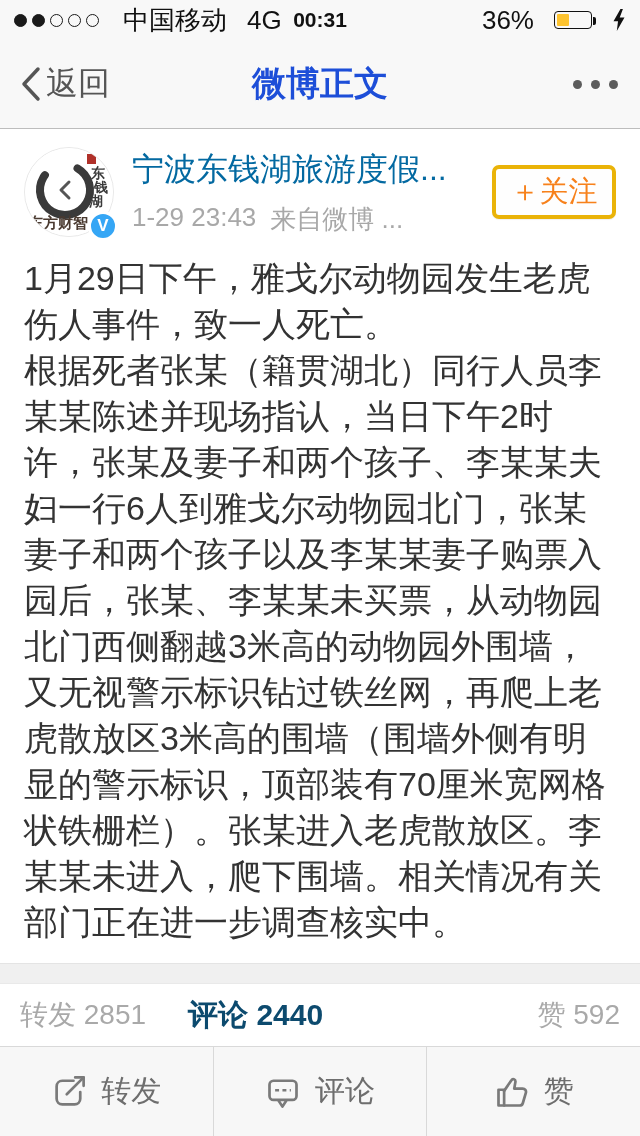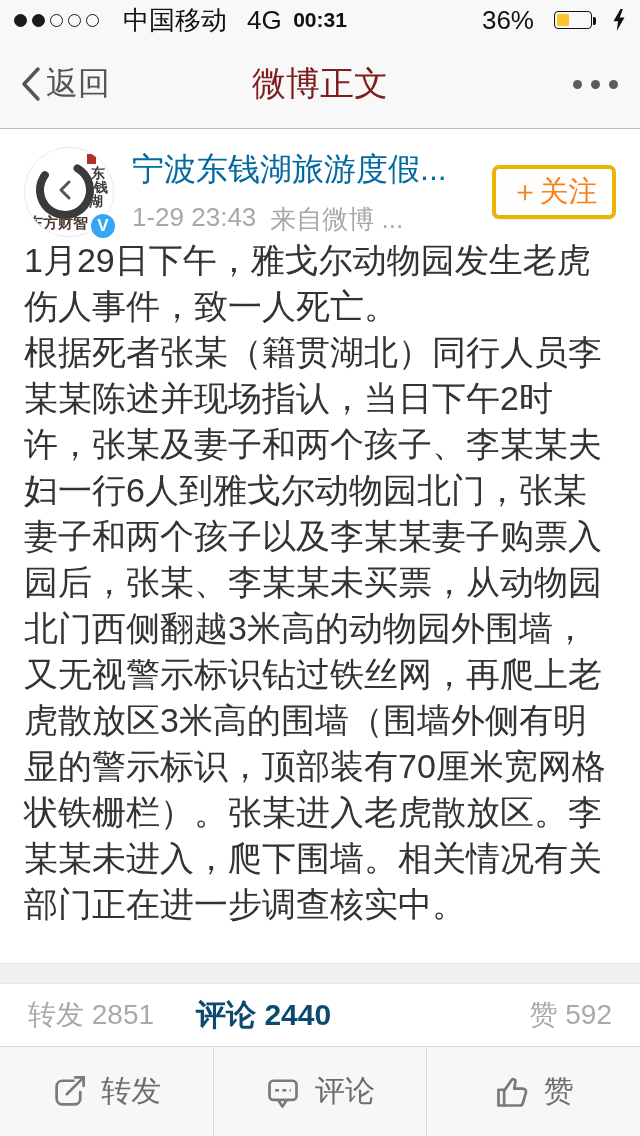--- a/index.html
+++ b/index.html
@@ -32,21 +32,21 @@
     background:#111; border-radius:0 2px 2px 0; }
 
   
   .nav-bar {
     height:89px; background:#f8f8f8; border-bottom:1px solid #bdbdbd;
     flex:0 0 auto; display:flex; align-items:center; padding:0 20px; position:relative;
   }
   .back { display:flex; align-items:center; gap:4px; color:#555; font-size:32px; cursor:pointer; z-index:1; }
   .nav-title {
     position:absolute; left:0; right:0; text-align:center;
-    font-size:34px; font-weight:400; color:#7f1d1d; pointer-events:none;
+    font-size:34px; font-weight:700; color:#1d4ed8; pointer-events:none;
   }
   .more { margin-left:auto; display:flex; gap:9px; cursor:pointer; z-index:1; padding:10px 2px; }
   .more i { width:9px; height:9px; border-radius:50%; background:#5c5c5c; }
 
   
   .content { flex:1 1 auto; background:#fff; padding:18px 24px 0; }
   .post-header { display:flex; align-items:center; }
   .avatar { position:relative; width:90px; height:90px; flex:0 0 auto; cursor:pointer; }
   .avatar-circle { width:90px; height:90px; border-radius:50%; background:#fff;
     border:1px solid #e8e8e8; overflow:hidden; }
@@ -59,28 +59,28 @@
   .author-block { margin-left:18px; flex:1 1 auto; min-width:0; }
   .author { font-size:32px; color:#0369a1; white-space:nowrap; overflow:hidden; cursor:pointer; }
   .meta { margin-top:10px; font-size:26px; color:#a8a8a8; display:flex; gap:14px; }
   .follow-btn {
     flex:0 0 auto; margin-left:12px; width:124px; height:54px;
     background:#fefefe; border:4px solid #eab308; border-radius:7px;
     box-shadow:0 1px 1px rgba(0,0,0,0.06);
     color:#f7811b; font-size:29px; font-family:inherit; cursor:pointer;
     display:flex; align-items:center; justify-content:center;
   }
-  .body-text { font-size:34px; line-height:46px; color:#333; }
+  .body-text { margin-top:18px; font-size:34px; line-height:46px; color:#333; }
 
   
   .section-gap { flex:0 0 auto; height:21px; background:#f0f0f0;
     border-top:1px solid #e4e4e4; border-bottom:1px solid #e9e9e9; }
   .stats-bar {
     flex:0 0 auto; height:62px; background:#fff;
-    display:flex; align-items:center; padding:0 28px; gap:42px;
+    display:flex; align-items:center; padding:0 20px; gap:42px;
   }
   .stat { font-size:28px; color:#a9a9a9; cursor:pointer; white-space:nowrap; }
   .stat.active { color:#0c4a6e; font-weight:700; font-size:30px; }
   .stat.right { margin-left:auto; }
 
   
   .toolbar {
     flex:0 0 auto; height:90px; background:#f7f7f7; border-top:1px solid #d9d9d9;
     display:flex; align-items:stretch;
   }

